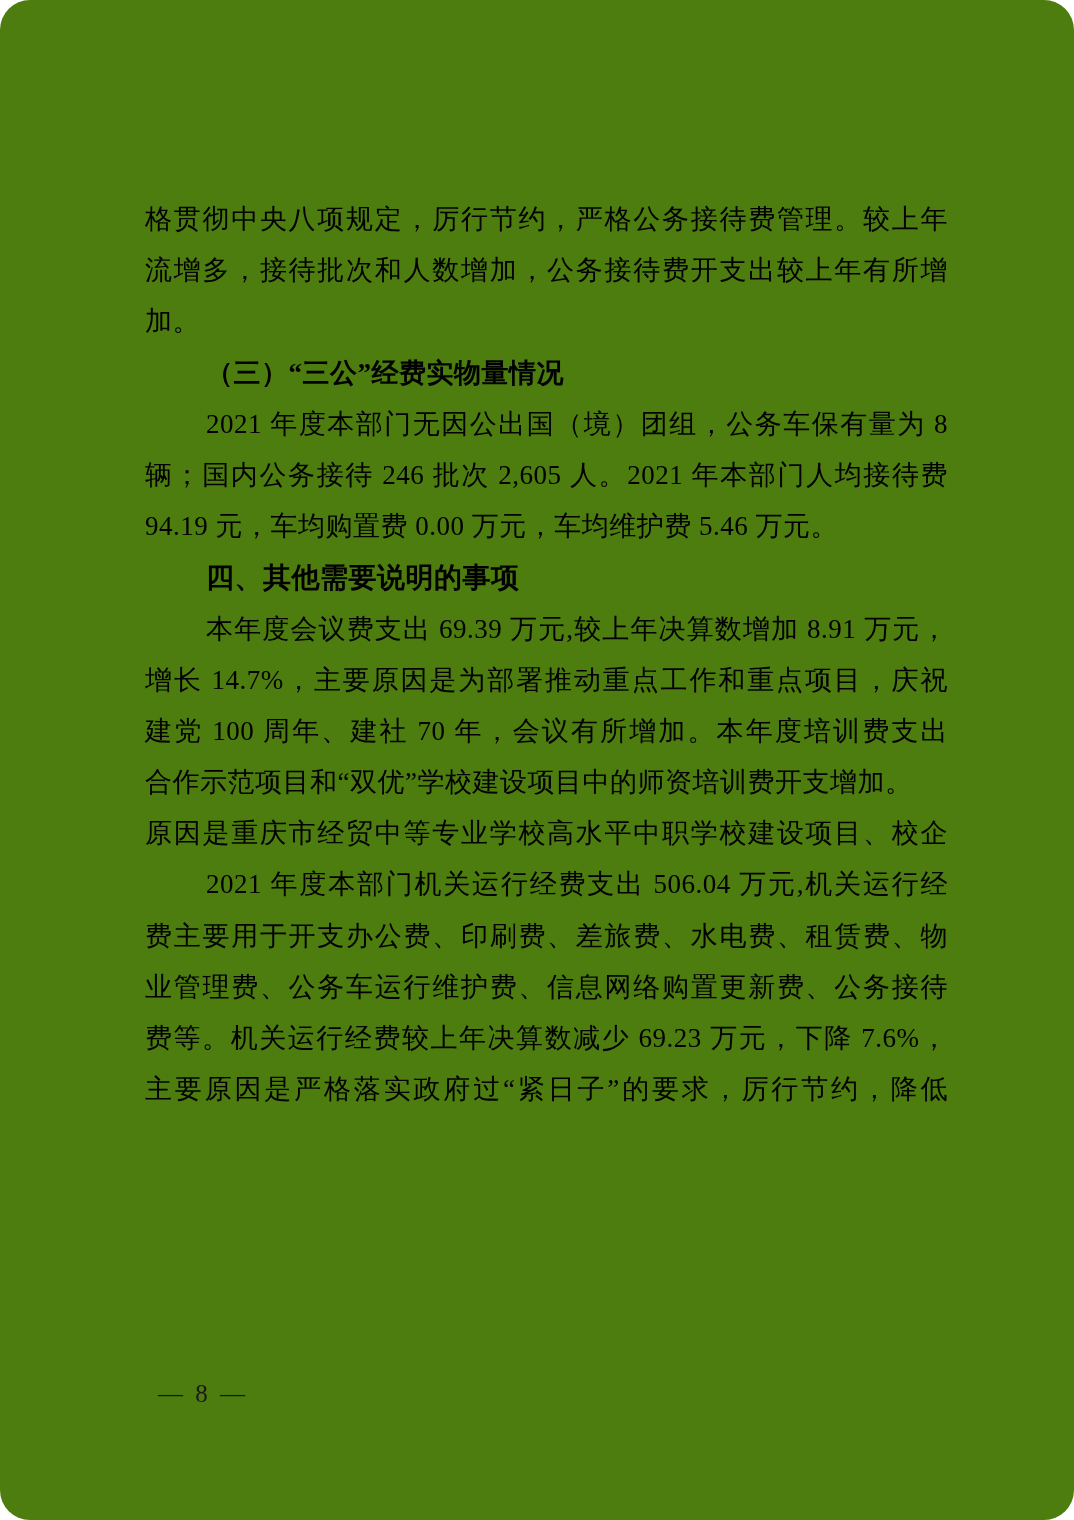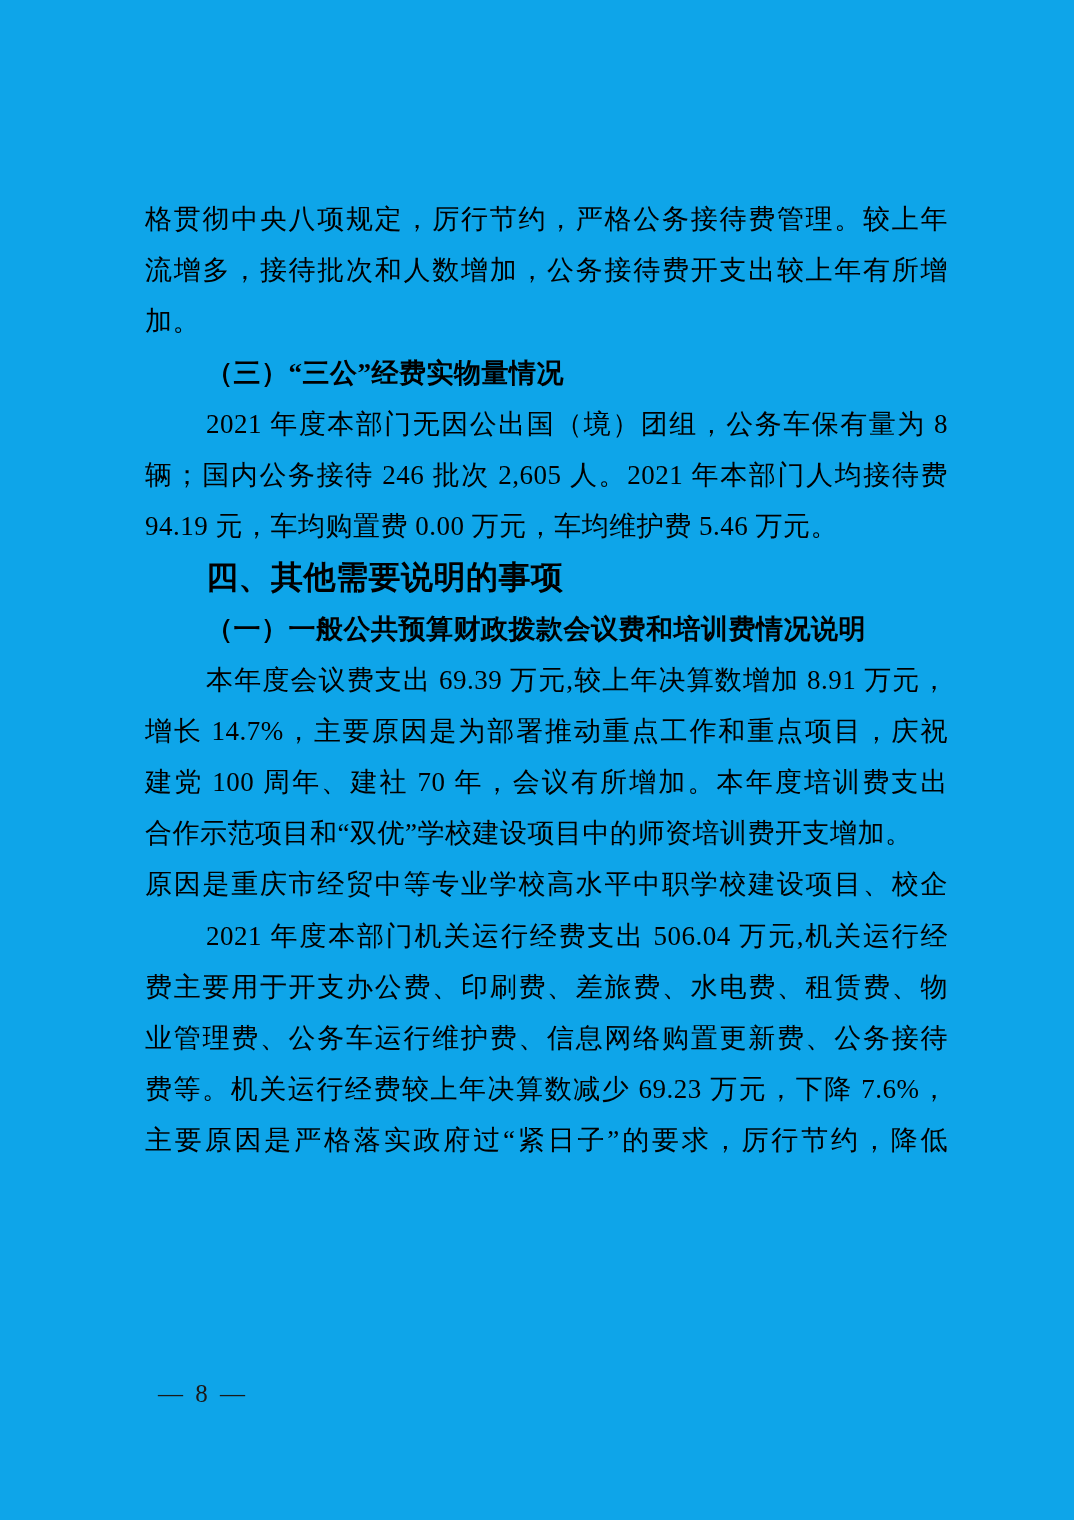--- a/index.html
+++ b/index.html
@@ -11,21 +11,22 @@
     width: 1074px;
     height: 1520px;
     position: relative;
     overflow: hidden;
     color: #000000;
     font-family: "Liberation Serif", "DejaVu Serif", serif;
   }
   .page {
     position: absolute;
     inset: 0;
-    background: #0ea5e9;
+    background: #4d7c0f;
+    border-radius: 30px;
   }
   .doc {
     position: absolute;
     left: 145px;
     top: 194px;
     width: 803px;
   }
   .line {
     font-size: 27px;
     line-height: 51.2px;
@@ -38,21 +39,21 @@
     text-align: justify;
     text-align-last: justify;
     text-justify: inter-character;
   }
   .line.indent {
     text-indent: 61px;
   }
   .line.h1 {
     font-family: "Liberation Sans", "DejaVu Sans", sans-serif;
     font-weight: bold;
-    font-size: 32px;
+    font-size: 28px;
   }
   .line.h3 {
     font-weight: 600;
   }
   .footer {
     position: absolute;
     left: 158px;
     top: 1378px;
     font-size: 25px;
     line-height: 32px;
@@ -66,21 +67,20 @@
 <div class="page">
   <div class="doc">
       <div class="line  justify">格贯彻中央八项规定，厉行节约，严格公务接待费管理。较上年</div>
       <div class="line  justify">流增多，接待批次和人数增加，公务接待费开支出较上年有所增</div>
       <div class="line ">加。</div>
       <div class="line h3 indent">（三）“三公”经费实物量情况</div>
       <div class="line  indent justify">2021 年度本部门无因公出国（境）团组，公务车保有量为 8</div>
       <div class="line  justify">辆；国内公务接待 246 批次 2,605 人。2021 年本部门人均接待费</div>
       <div class="line ">94.19 元，车均购置费 0.00 万元，车均维护费 5.46 万元。</div>
       <div class="line h1 indent">四、其他需要说明的事项</div>
-      <div class="line h3 indent">（一）一般公共预算财政拨款会议费和培训费情况说明</div>
       <div class="line  indent justify">本年度会议费支出 69.39 万元,较上年决算数增加 8.91 万元，</div>
       <div class="line  justify">增长 14.7%，主要原因是为部署推动重点工作和重点项目，庆祝</div>
       <div class="line  justify">建党 100 周年、建社 70 年，会议有所增加。本年度培训费支出</div>
       <div class="line ">合作示范项目和“双优”学校建设项目中的师资培训费开支增加。</div>
       <div class="line  justify">原因是重庆市经贸中等专业学校高水平中职学校建设项目、校企</div>
       <div class="line  indent justify">2021 年度本部门机关运行经费支出 506.04 万元,机关运行经</div>
       <div class="line  justify">费主要用于开支办公费、印刷费、差旅费、水电费、租赁费、物</div>
       <div class="line  justify">业管理费、公务车运行维护费、信息网络购置更新费、公务接待</div>
       <div class="line  justify">费等。机关运行经费较上年决算数减少 69.23 万元，下降 7.6%，</div>
       <div class="line  justify">主要原因是严格落实政府过“紧日子”的要求，厉行节约，降低</div>

